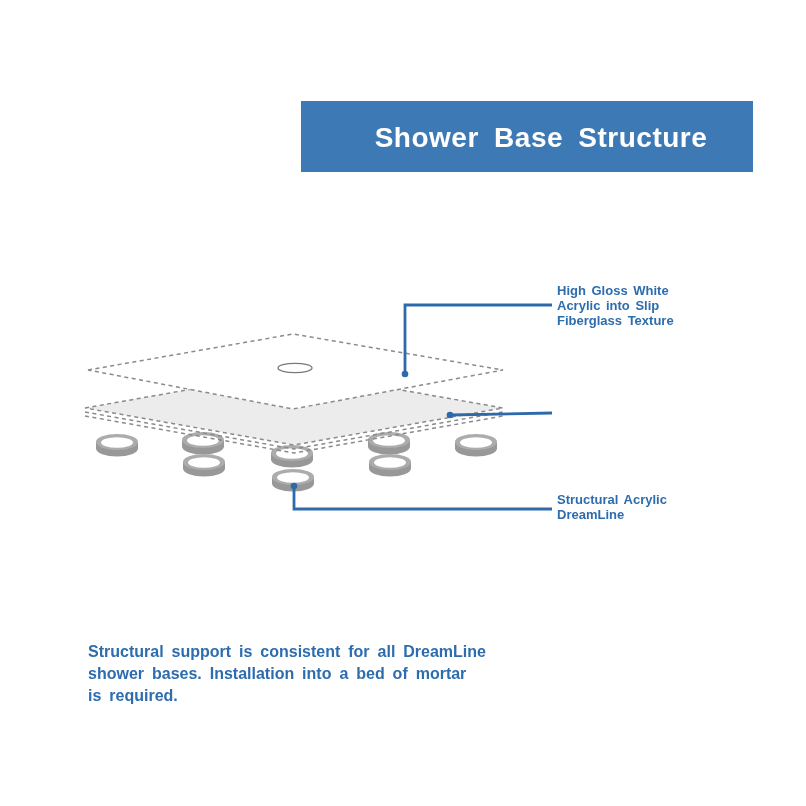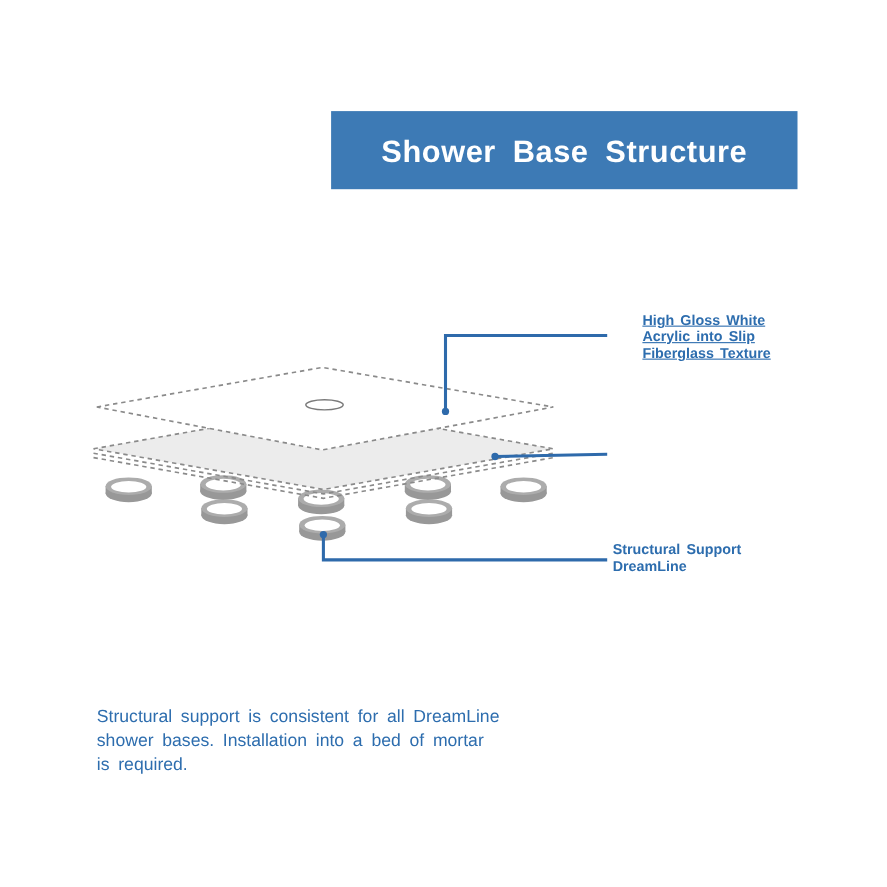--- a/index.html
+++ b/index.html
@@ -2,37 +2,37 @@
 <html style="--banner-bg: #3d7ab5; --banner-text: #ffffff; --label-text: #2d6dae; --callout-line: #2e6aab; --dash: #8a8a8a; --slab-fill: #ececec; --ring-body: #989898; --ring-rim: #acacac;"><head>
 <meta charset="utf-8">
 <style>
   html,body{margin:0;padding:0;background:#fff;}
   .stage{
     position:relative;width:806px;height:806px;background:#ffffff;overflow:hidden;
     font-family:"Liberation Sans", sans-serif;
   }
   .banner{
     position:absolute;left:301px;top:101px;width:424px;height:71px;
-    background:var(--banner-bg);display:flex;align-items:center;justify-content:center;
+    background:var(--banner-bg);display:flex;align-items:center;justify-content:center;padding-left:28px;
   }
   .banner-title{
     color:var(--banner-text);font-size:28px;font-weight:bold;
     letter-spacing:0.5px;word-spacing:7px;padding-top:2px;white-space:nowrap;
   }
   .diagram-svg{position:absolute;left:55px;top:275px;}
   .callout-label{
     position:absolute;color:var(--label-text);font-size:13px;font-weight:bold;
     line-height:15.2px;word-spacing:2px;white-space:nowrap;
   }
-  .label-acrylic{left:584px;top:283px;text-decoration:underline;}
+  .label-acrylic{left:557px;top:283px;}
   .label-fiberglass{left:557px;top:396px;}
   .label-foundation{left:557px;top:492px;}
   .footer-text{
     position:absolute;left:88px;top:641px;color:var(--label-text);
-    font-size:16px;font-weight:normal;line-height:22px;word-spacing:3.5px;white-space:nowrap;
+    font-size:16px;font-weight:bold;line-height:22px;word-spacing:3.5px;white-space:nowrap;
   }
   
   .dash-line{fill:none;stroke:var(--dash);stroke-width:1.5;stroke-dasharray:4 3.5;}
   .slab-face{fill:var(--slab-fill);stroke:var(--dash);stroke-width:1.5;stroke-dasharray:4 3.5;}
   .white-layer{fill:#ffffff;stroke:var(--dash);stroke-width:1.5;stroke-dasharray:4 3.5;}
   .drain{fill:#ffffff;stroke:#7a7a7a;stroke-width:1.3;}
   .callout{stroke:var(--callout-line);stroke-width:2.8;fill:none;}
   .callout-dot{fill:var(--callout-line);stroke:none;}
   .ring-body{fill:var(--ring-body);}
   .ring-rim{fill:var(--ring-rim);}
@@ -93,21 +93,21 @@
   </svg>
 
   <div class="callout-label label-acrylic">
     <div>High Gloss White</div>
     <div>Acrylic into Slip</div>
     <div>Fiberglass Texture</div>
   </div>
 
 
   <div class="callout-label label-foundation">
-    <div>Structural Support</div>
+    <div>Structural Acrylic</div>
     <div>DreamLine</div>
   </div>
 
   <div class="footer-text">
     <div>Structural support is consistent for all DreamLine</div>
     <div>shower bases. Installation into a bed of mortar</div>
     <div>is required.</div>
   </div>
 
 </div>

